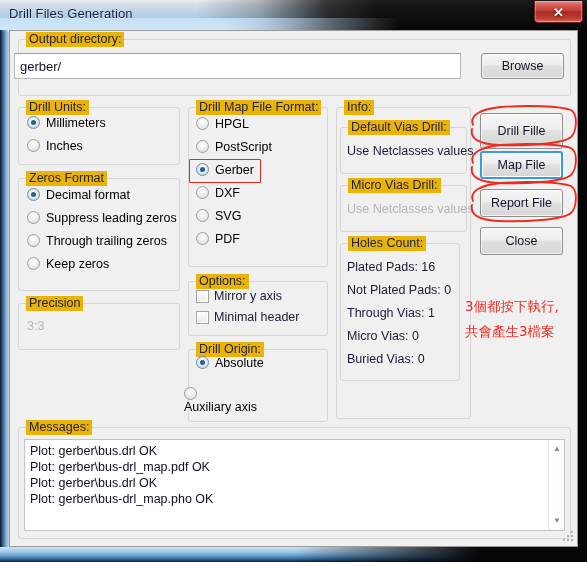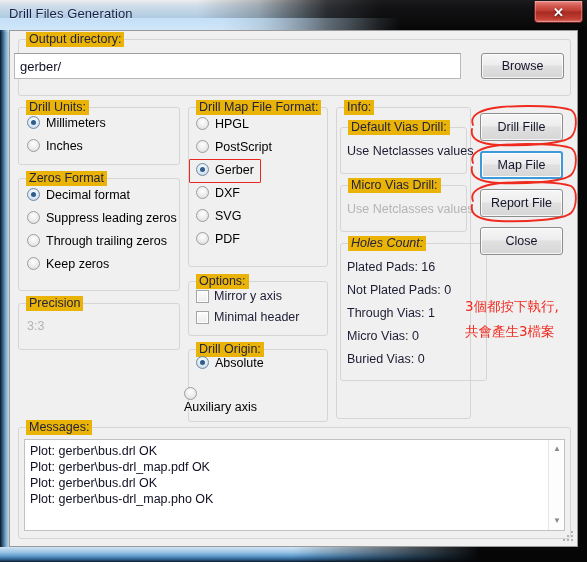--- a/index.html
+++ b/index.html
@@ -442,30 +442,30 @@
     <div class="gb" style="left:330px; top:96px; width:127px; height:47px;">
       <span class="gb-title">Default Vias Drill:</span>
     </div>
     <div class="lbl" style="left:337px; top:113px;">Use Netclasses values</div>
 
     <div class="gb" style="left:330px; top:154px; width:127px; height:47px;">
       <span class="gb-title">Micro Vias Drill:</span>
     </div>
     <div class="lbl dim" style="left:337px; top:171px;">Use Netclasses values</div>
 
-    <div class="gb" style="left:330px; top:212px; width:147px; height:138px;font-style:italic;">
+    <div class="gb" style="left:330px; top:212px; width:120px; height:138px;">
       <span class="gb-title">Holes Count:</span>
     </div>
     <div class="lbl" style="left:337px; top:229px;">Plated Pads: 16</div>
     <div class="lbl" style="left:337px; top:252px;">Not Plated Pads: 0</div>
     <div class="lbl" style="left:337px; top:275px;">Through Vias: 1</div>
     <div class="lbl" style="left:337px; top:298px;">Micro Vias: 0</div>
     <div class="lbl" style="left:337px; top:321px;">Buried Vias: 0</div>
 
-    <div class="btn" style="left:470px; top:82px; width:83px; height:28px;">Drill Fille</div>
+    <div class="btn" style="left:470px; top:82px; width:83px; height:36px;">Drill Fille</div>
     <div class="btn focused" style="left:470px; top:120px; width:83px; height:28px;">Map File</div>
     <div class="btn" style="left:470px; top:158px; width:83px; height:28px;">Report File</div>
     <div class="btn" style="left:470px; top:196px; width:83px; height:28px;">Close</div>
 
     <div class="gb" style="left:8px; top:396px; width:553px; height:112px;">
       <span class="gb-title">Messages:</span>
     </div>
     <div class="msgbox" style="left:14px; top:408px; width:541px; height:92px;">
       <div class="msglines">
         <div class="msgline">Plot: gerber\bus.drl OK</div>

